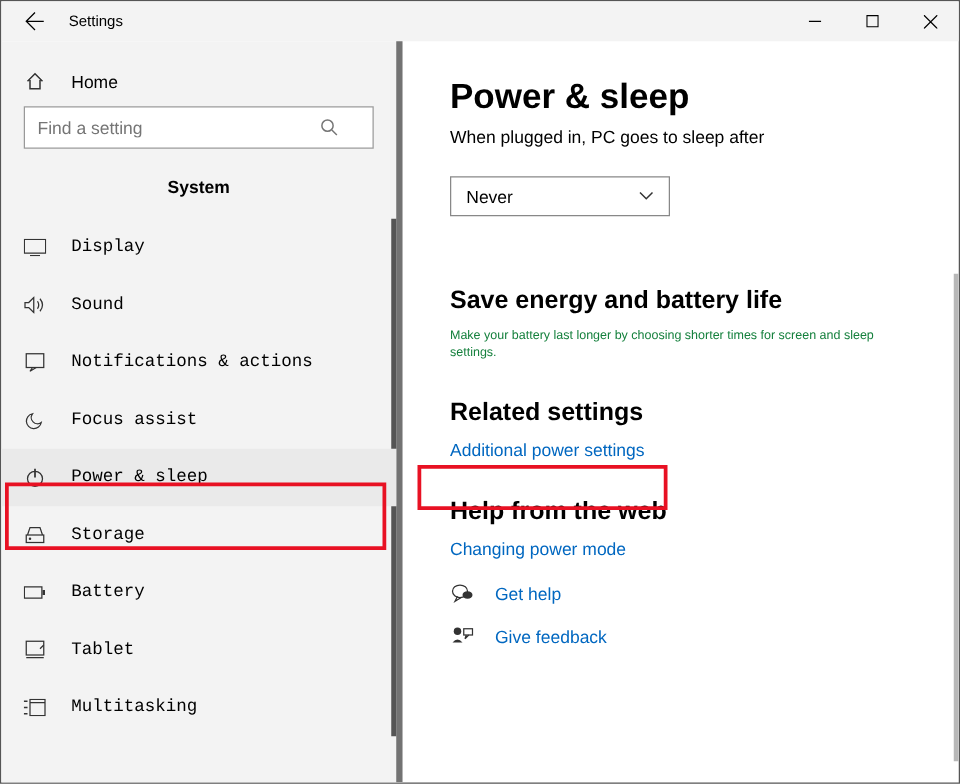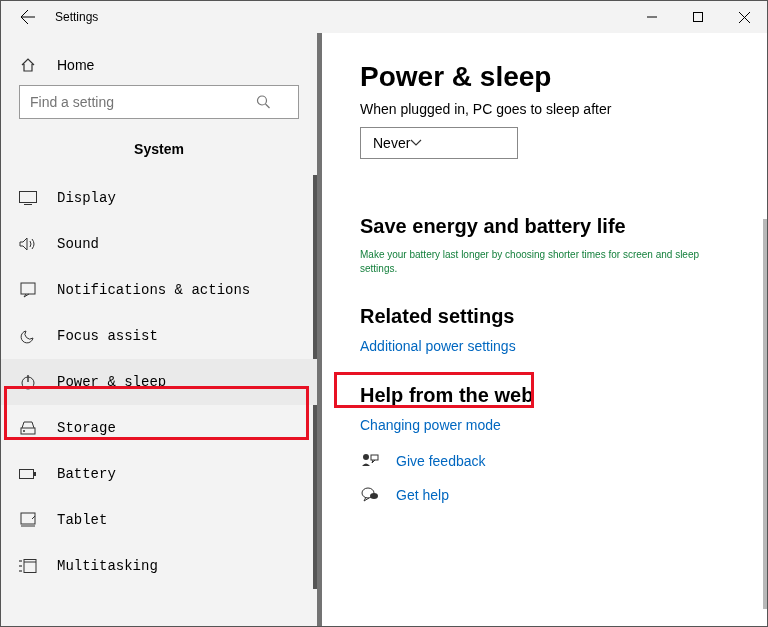--- a/index.html
+++ b/index.html
@@ -128,29 +128,29 @@
     position: relative;
     overflow: hidden;
   }
   .page-title {
     font-size: 28px;
     font-weight: 600;
     margin: 0 0 8px 0;
   }
   .sub-label {
     font-size: 14px;
-    margin-bottom: 10px;
+    margin-bottom: 24px;
   }
   .select-box {
-    width: 158px;
+    width: 176px;
     height: 32px;
     border: 1px solid #888;
     display: flex;
     align-items: center;
-    justify-content: flex-start;
+    justify-content: space-between;
     padding: 0 12px;
     margin-bottom: 56px;
   }
   .sel-val { font-size: 14px; }
   .section-h {
     font-size: 20px;
     font-weight: 600;
     margin: 0 0 10px 0;
   }
   .section-p {
@@ -367,40 +367,40 @@
 
       <h2 class="section-h">Related settings</h2>
       <a class="link">Additional power settings</a>
 
       <h2 class="section-h" style="margin-top:10px;">Help from the web</h2>
       <a class="link" style="margin-bottom:20px;">Changing power mode</a>
 
       <div class="help-row">
         <span class="help-icon">
           <svg width="18" height="16" viewBox="0 0 18 16">
+              <ellipse cx="7" cy="6" rx="6" ry="5" stroke="#333" fill="none"></ellipse>
+              <path d="M5 10 L3 14 L8 11" stroke="#333" fill="none"></path>
+              <ellipse cx="13" cy="9" rx="4" ry="3" fill="#333"></ellipse>
+            </svg>
+        </span>
+        <span class="help-link">Get help</span>
+      </div>
+
+      <div class="help-row">
+        <span class="help-icon">
+          <svg width="18" height="16" viewBox="0 0 18 16">
               <circle cx="5" cy="4" r="3" fill="#333"></circle>
               <path d="M1 13 Q5 8 9 13 Z" fill="#333"></path>
               <rect x="10" y="2" width="7" height="5" stroke="#333" fill="none"></rect>
               <path d="M12 7 L11 10 L14 7" stroke="#333" fill="none"></path>
             </svg>
         </span>
         <span class="help-link">Give feedback</span>
       </div>
 
-      <div class="help-row">
-        <span class="help-icon">
-          <svg width="18" height="16" viewBox="0 0 18 16">
-              <ellipse cx="7" cy="6" rx="6" ry="5" stroke="#333" fill="none"></ellipse>
-              <path d="M5 10 L3 14 L8 11" stroke="#333" fill="none"></path>
-              <ellipse cx="13" cy="9" rx="4" ry="3" fill="#333"></ellipse>
-            </svg>
-        </span>
-        <span class="help-link">Get help</span>
-      </div>
-
       <div class="scroll-track"></div>
     </div>
 
   </div>
 
   <div class="hl-box hl-sidebar"></div>
   <div class="hl-box" style="left:334px;top:372px;width:200px;height:36px;"></div>
 
 </div>
 

